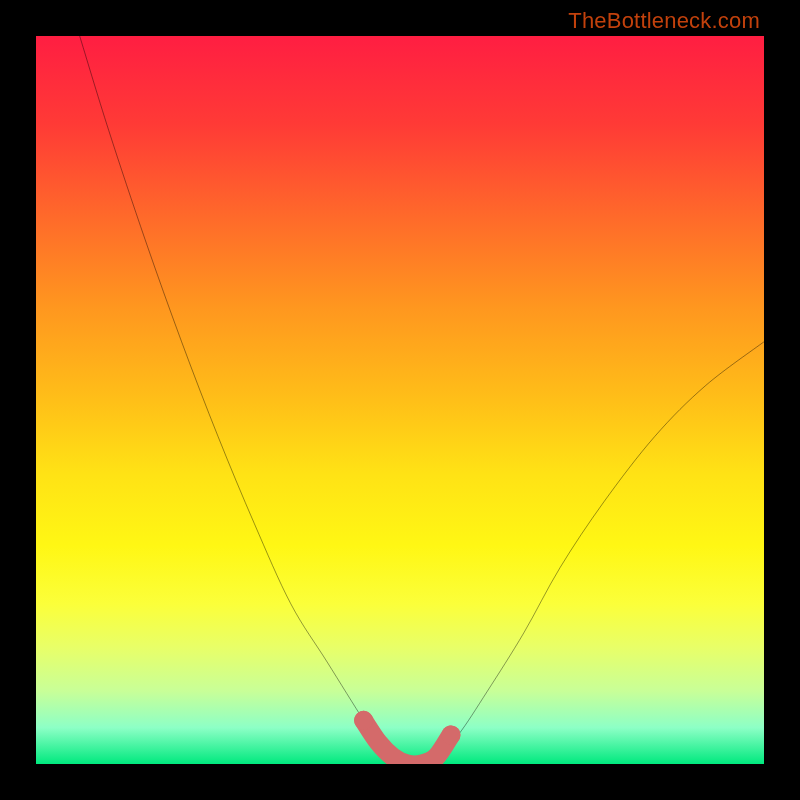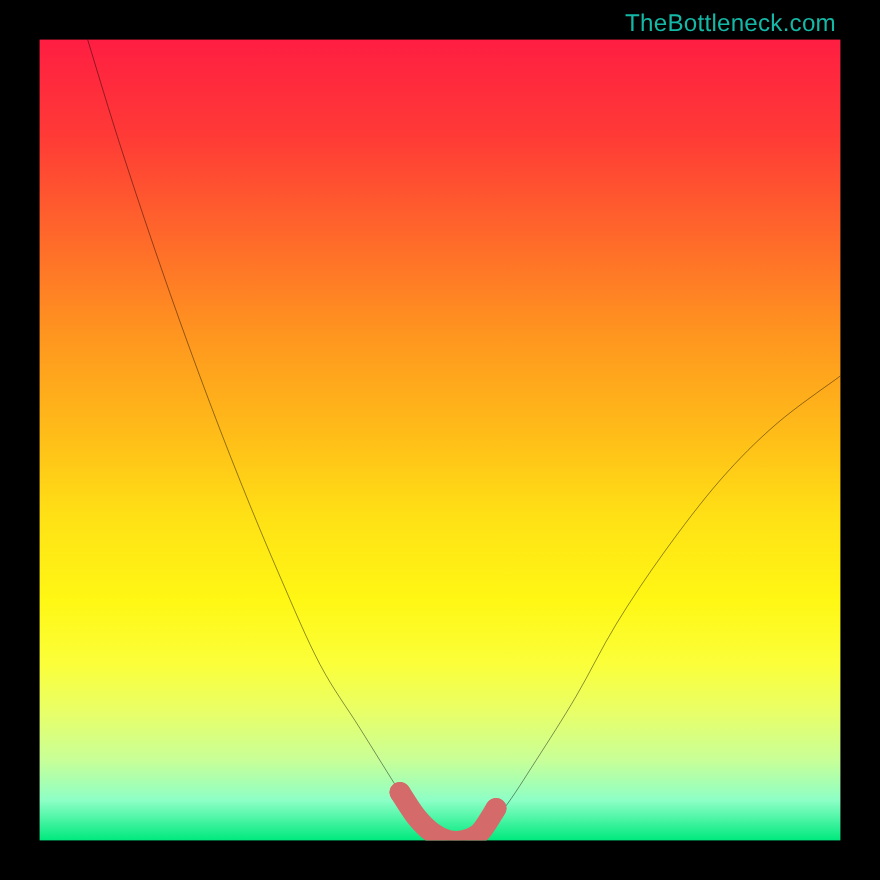--- a/index.html
+++ b/index.html
@@ -42,21 +42,21 @@
       #e8ff68 84%,
       #c8ff98 90%,
       #8dffc6 95%,
       #00e97e 100%
     );
   }
   .watermark {
     position: absolute;
     top: 8px;
     right: 40px;
-    color: #14b8a6;
+    color: #c2410c;
     font-size: 22px;
     letter-spacing: 0.2px;
     font-weight: 400;
   }
   svg.curve {
     position: absolute;
     inset: 0;
   }
 </style>
 </head>

